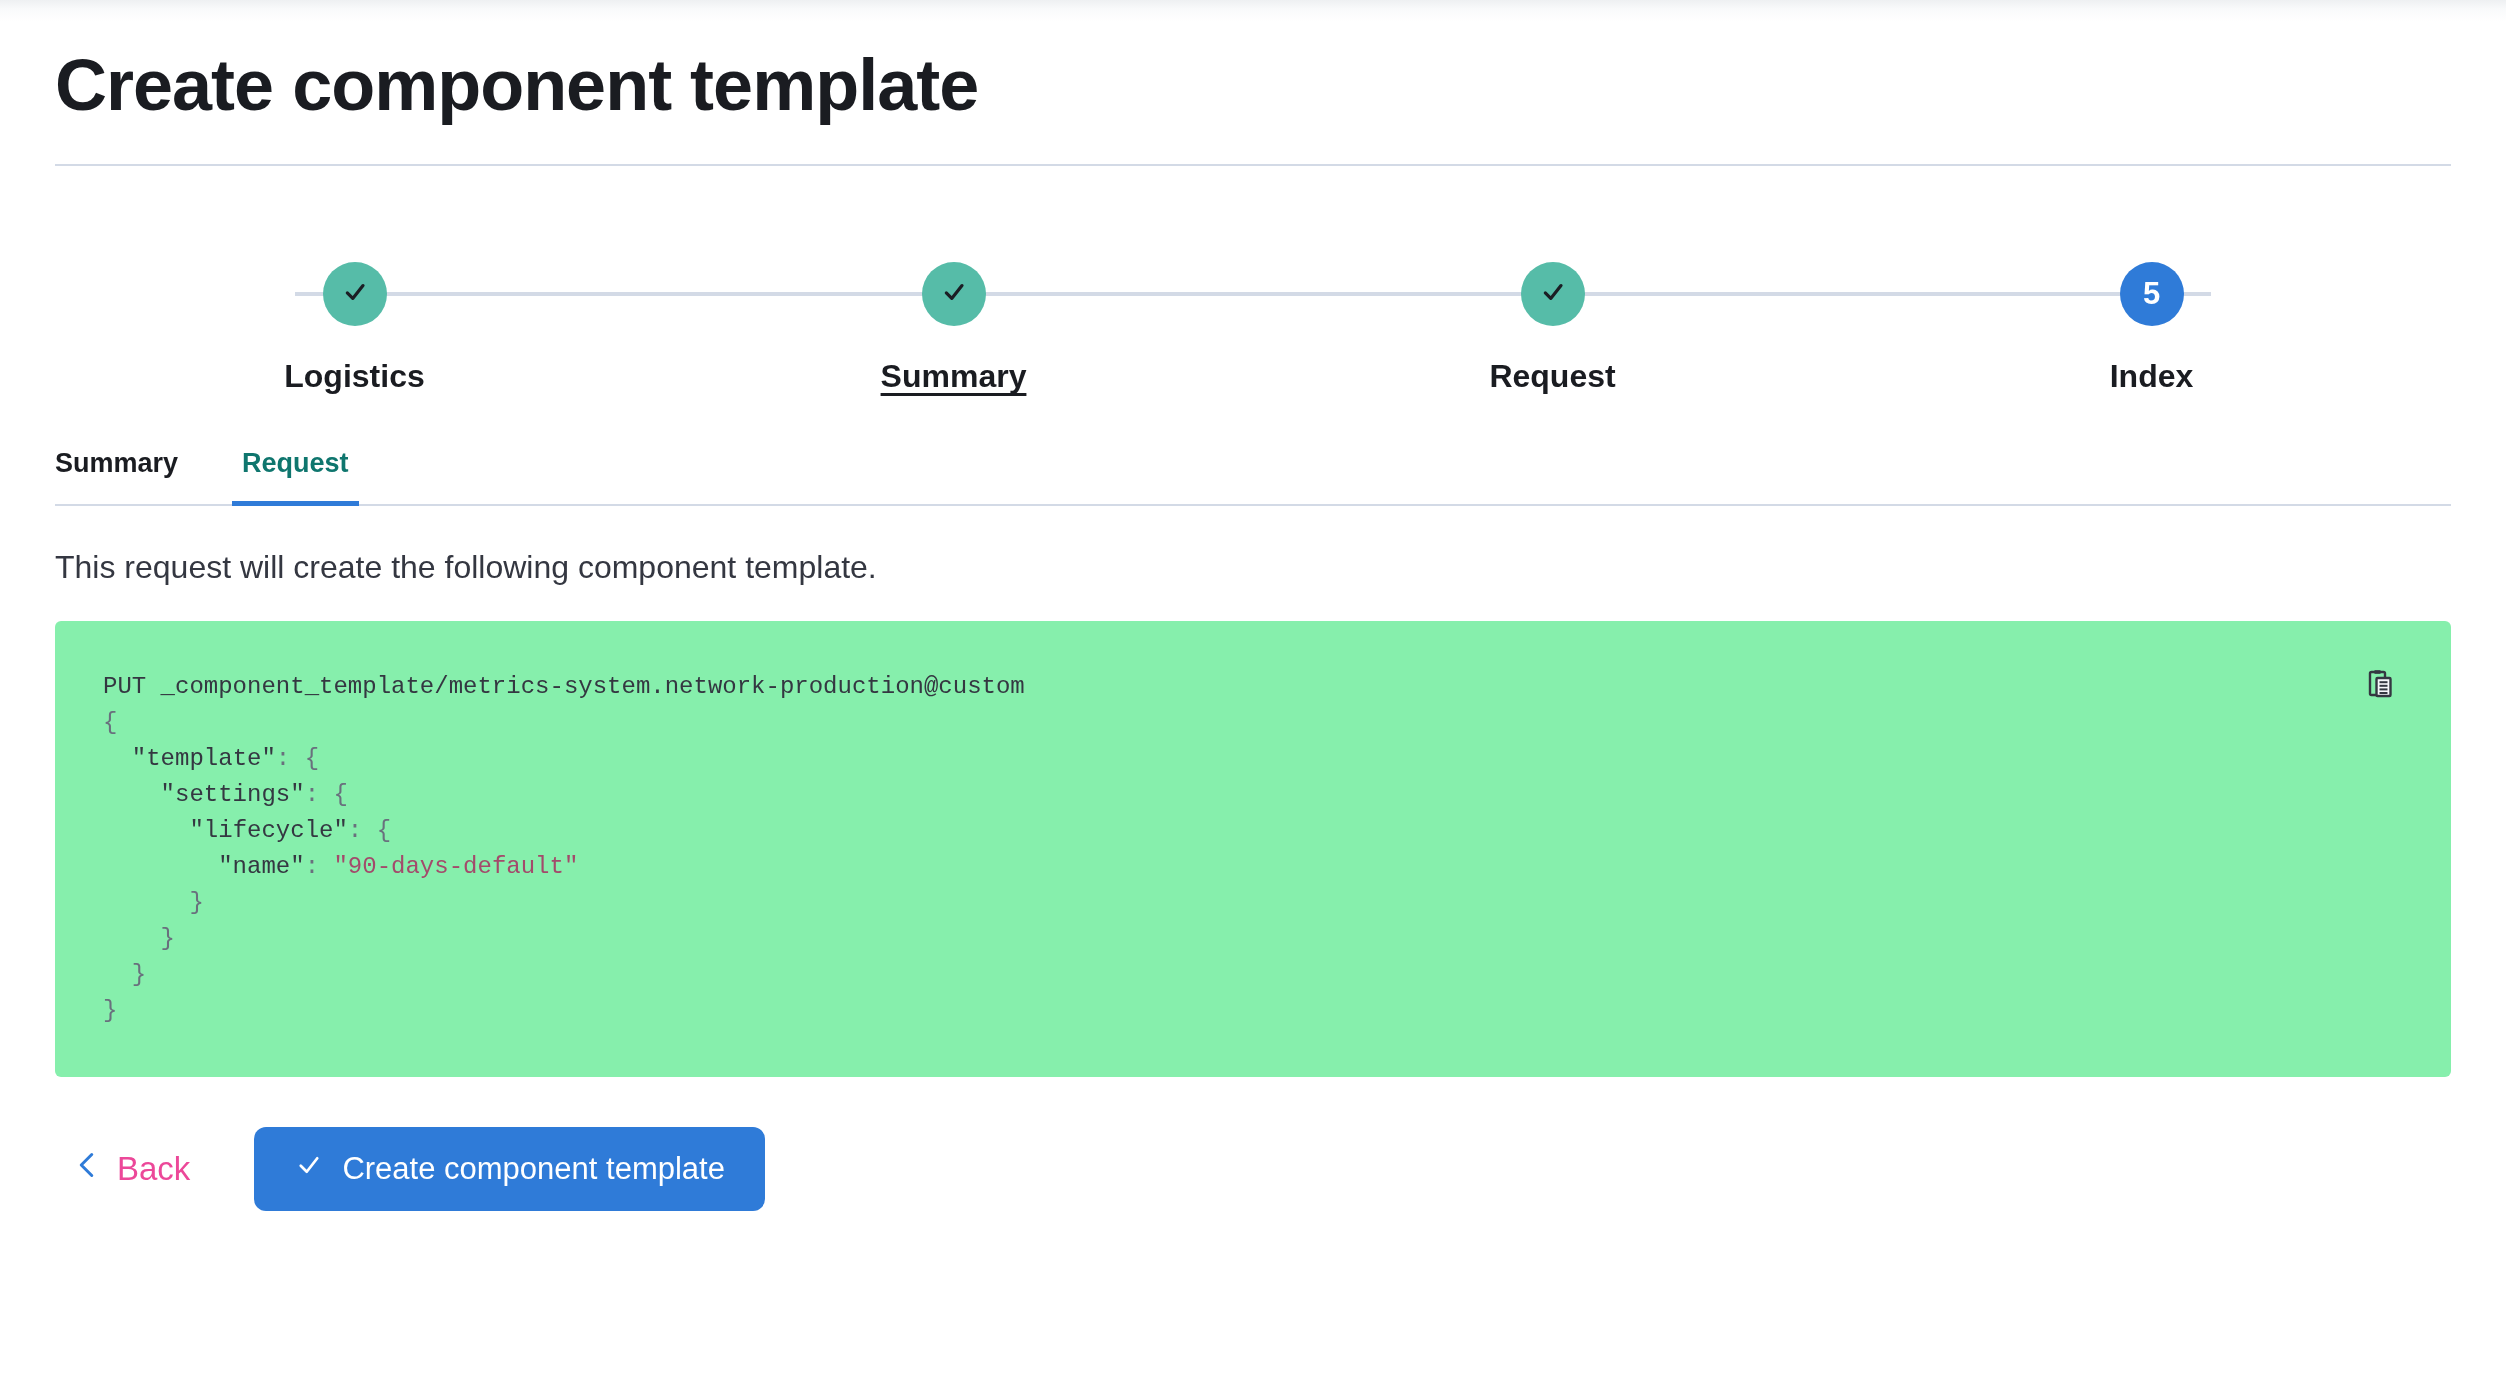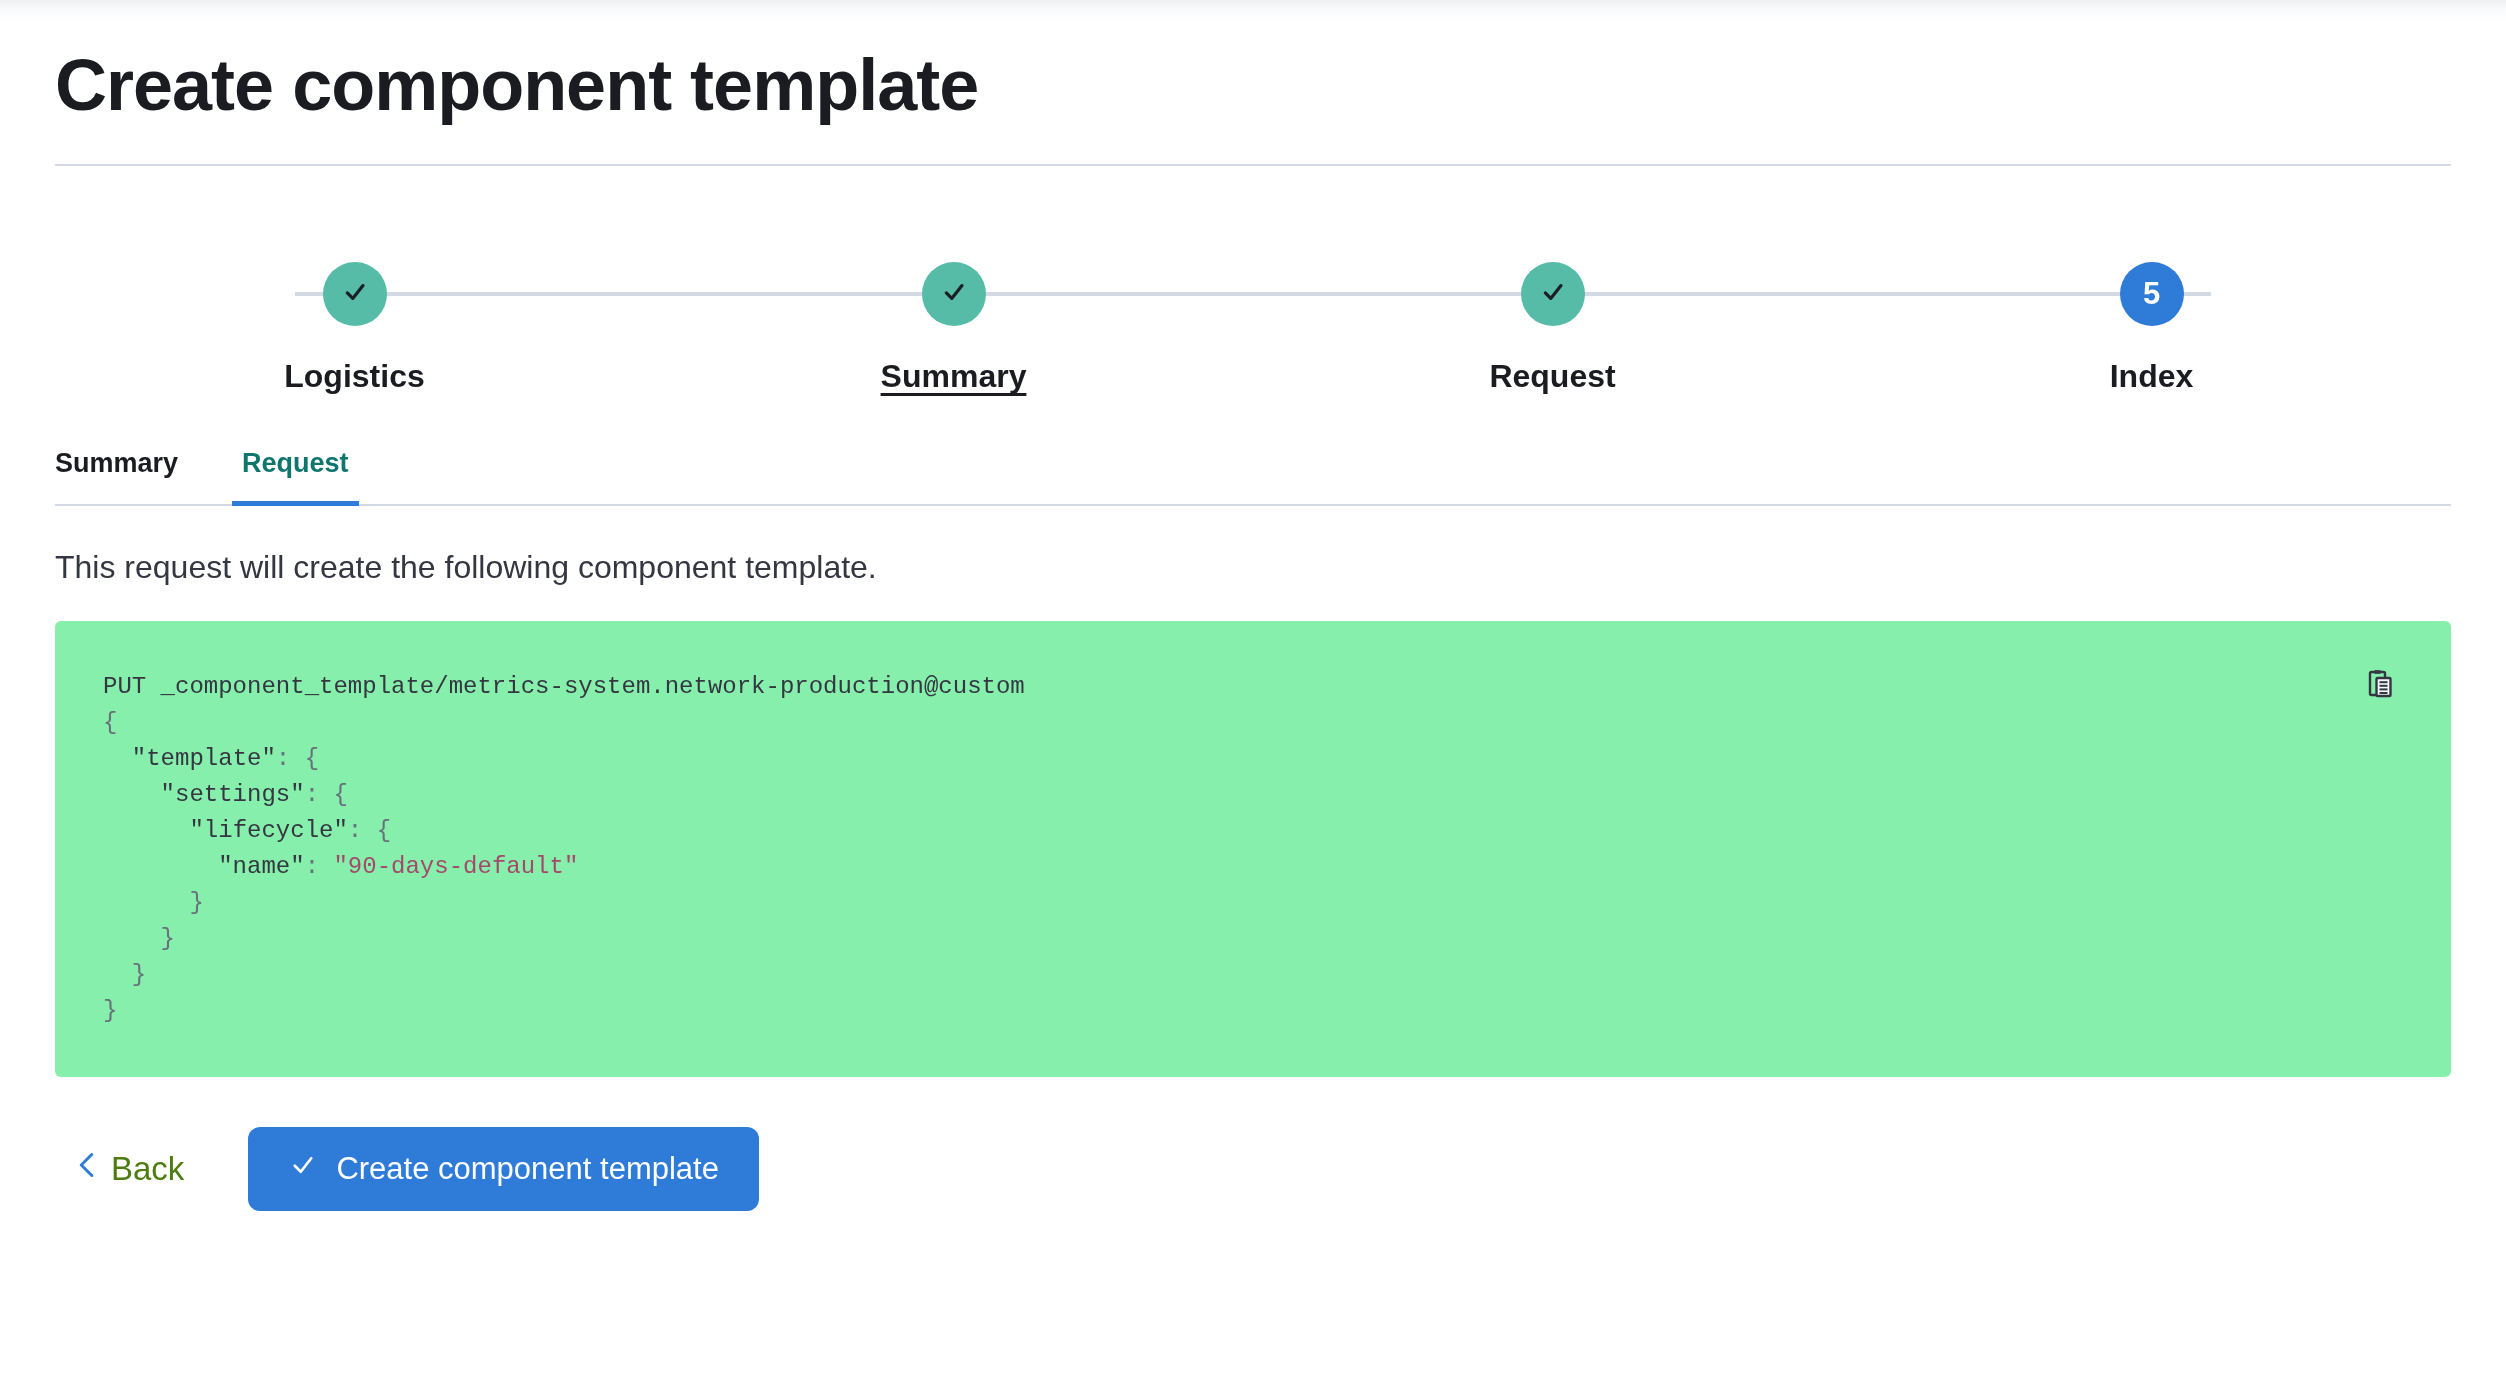--- a/index.html
+++ b/index.html
@@ -153,23 +153,23 @@
 
   
   .footer {
     margin-top: 50px;
     display: flex;
     align-items: center;
   }
   .back-link {
     display: flex;
     align-items: center;
-    gap: 8px;
+    gap: 14px;
     margin-left: 18px;
-    color: #4d7c0f;
+    color: #ec4899;
     font-size: 33px;
     font-weight: 500;
     cursor: pointer;
     background: none; border: none; padding: 0;
     font-family: inherit;
     text-align: right;
   }
   .create-btn {
     margin-left: 64px;
     height: 84px;

